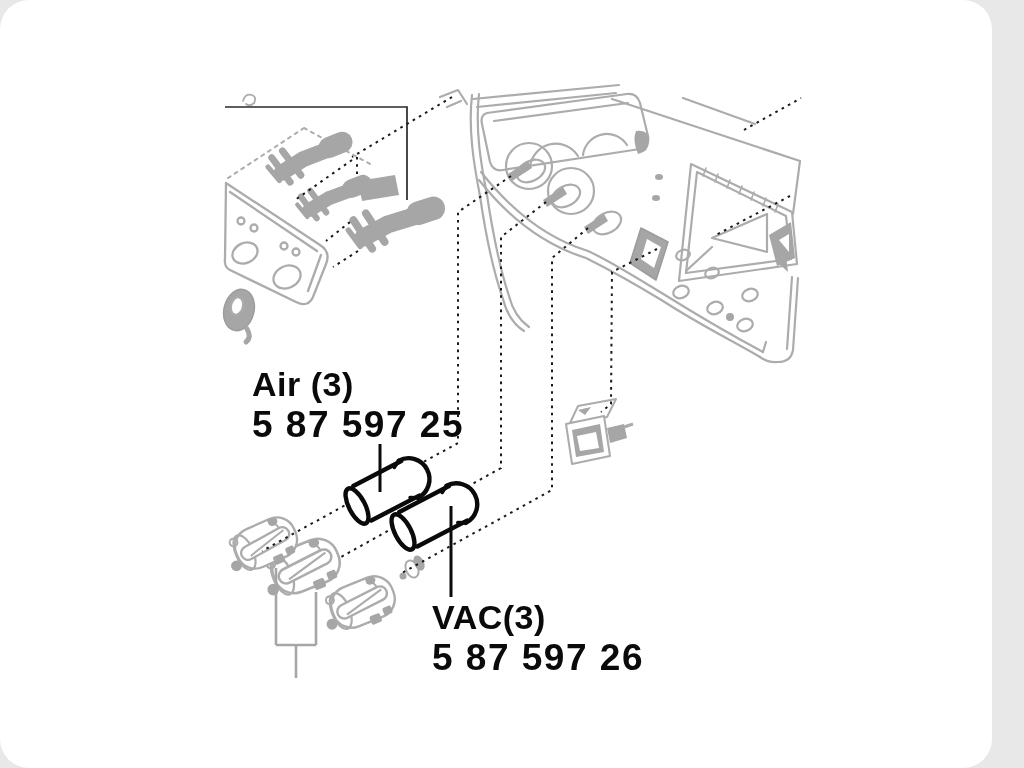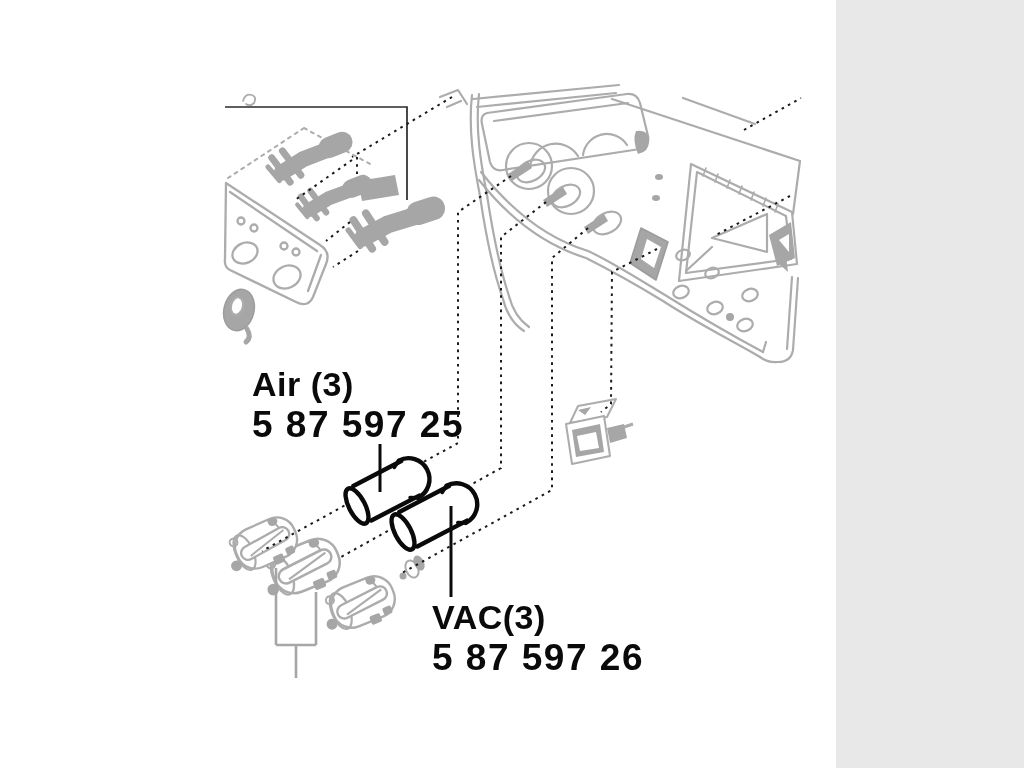--- a/index.html
+++ b/index.html
@@ -1,17 +1,17 @@
 <!DOCTYPE html>
 <html><head>
 <meta charset="utf-8">
 <style>
   html,body{margin:0;padding:0;background:#e8e8e8;}
-  .page{position:relative;width:836px;height:768px;background:#ffffff;overflow:hidden;
-        font-family:"Liberation Sans", sans-serif;}
+  .page{position:relative;width:992px;height:768px;background:#ffffff;overflow:hidden;
+        font-family:"Liberation Sans", sans-serif;border-radius:29px;}
   svg{position:absolute;left:0;top:0;}
   text{font-family:"Liberation Sans", sans-serif;font-weight:bold;fill:#0a0a0a;}
   .lbl{font-size:34px;letter-spacing:0.5px;}
   .num{font-size:37px;letter-spacing:1.5px;}
 </style>
 </head>
 <body>
 
 <div class="page">
 <svg width="1024" height="768" viewBox="0 0 1024 768">

